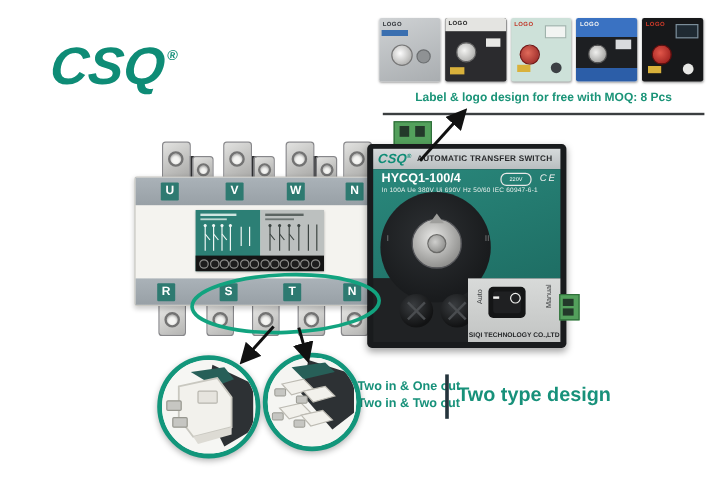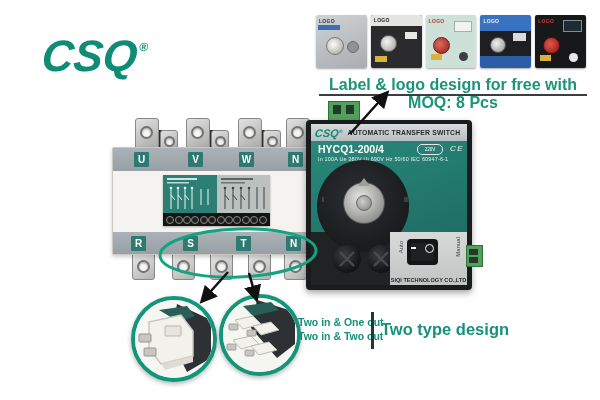--- a/index.html
+++ b/index.html
@@ -38,21 +38,21 @@
   .t4 .tlogo{color:#f2f2f2;}
   .t4 .knob.main{left:10px;top:22px;width:14px;height:14px;background:radial-gradient(circle at 40% 40%,#f0f0ee,#8d8d8b);border:1px solid #555;}
   .t4 .box{position:absolute;right:5px;top:18px;width:13px;height:8px;background:#d8dadd;}
   .t5{background:#17181a;}
   .t5 .tlogo{color:#d23b2a;}
   .t5 .knob.main{left:8px;top:22px;width:15px;height:15px;background:radial-gradient(circle at 40% 40%,#e2574a,#8e1414);border:1px solid #5f0e0e;}
   .t5 .box{position:absolute;right:4px;top:5px;width:17px;height:10px;background:#1f2a33;border:1px solid #7b8d99;}
   .t5 .stick{position:absolute;left:5px;bottom:7px;width:11px;height:6px;background:#d9b13b;}
   .t5 .dot{position:absolute;right:8px;bottom:6px;width:9px;height:9px;border-radius:50%;background:#e8e8e6;}
 
-  .caption{left:318px;top:76px;width:270px;text-align:center;font-size:16px;font-weight:bold;color:#1B9478;}
+  .caption{left:318px;top:76px;width:270px;text-align:center;font-size:10px;font-weight:bold;color:#1B9478;}
   .caption-rule{left:319px;top:94px;width:268px;height:2px;background:#3b3e40;}
 
   
   .pin{background:#2e2f31;width:4px;height:18px;top:130px;z-index:1;}
   .lug{border-radius:3px;background:linear-gradient(150deg,#e2e2e0,#a8a8a6);border:1px solid #87878a;z-index:1;}
   .lug::after{content:"";position:absolute;border-radius:50%;background:#f5f5f3;
               border:2px solid #737373;box-shadow:inset 0 1px 2px rgba(0,0,0,.35);}
   .lug.big{width:22px;height:30px;top:118px;}
   .lug.big::after{width:9px;height:9px;left:4px;top:7px;}
   .lug.small{width:16px;height:20px;top:130px;}
@@ -271,21 +271,21 @@
     <i style="top:3px;"></i>
     <i style="top:11px;"></i>
   </div>
 
   <div class="abs control-unit">
     <div class="cu-strip">
       <span class="cu-brand"><span>CSQ</span><sup>®</sup></span>
       <span class="cu-title">AUTOMATIC TRANSFER SWITCH</span>
     </div>
     <div class="cu-teal">
-      <span class="cu-model">HYCQ1-200/4</span>
+      <span class="cu-model">HYCQ1-100/4</span>
       <span class="cu-specs">In 100A  Ue 380V  Ui 690V  Hz 50/60  IEC 60947-6-1</span>
       <span class="cu-badge">220V</span>
       <span class="cu-ce">CE</span>
     </div>
     <div class="cu-blackLL"></div>
     <div class="cu-dial"></div>
     <span class="cu-mark" style="left:16px;top:76px;">I</span>
     <span class="cu-mark" style="left:98px;top:76px;">II</span>
     <div class="cu-knob"></div>
     <div class="screw" style="left:27px;"></div>

